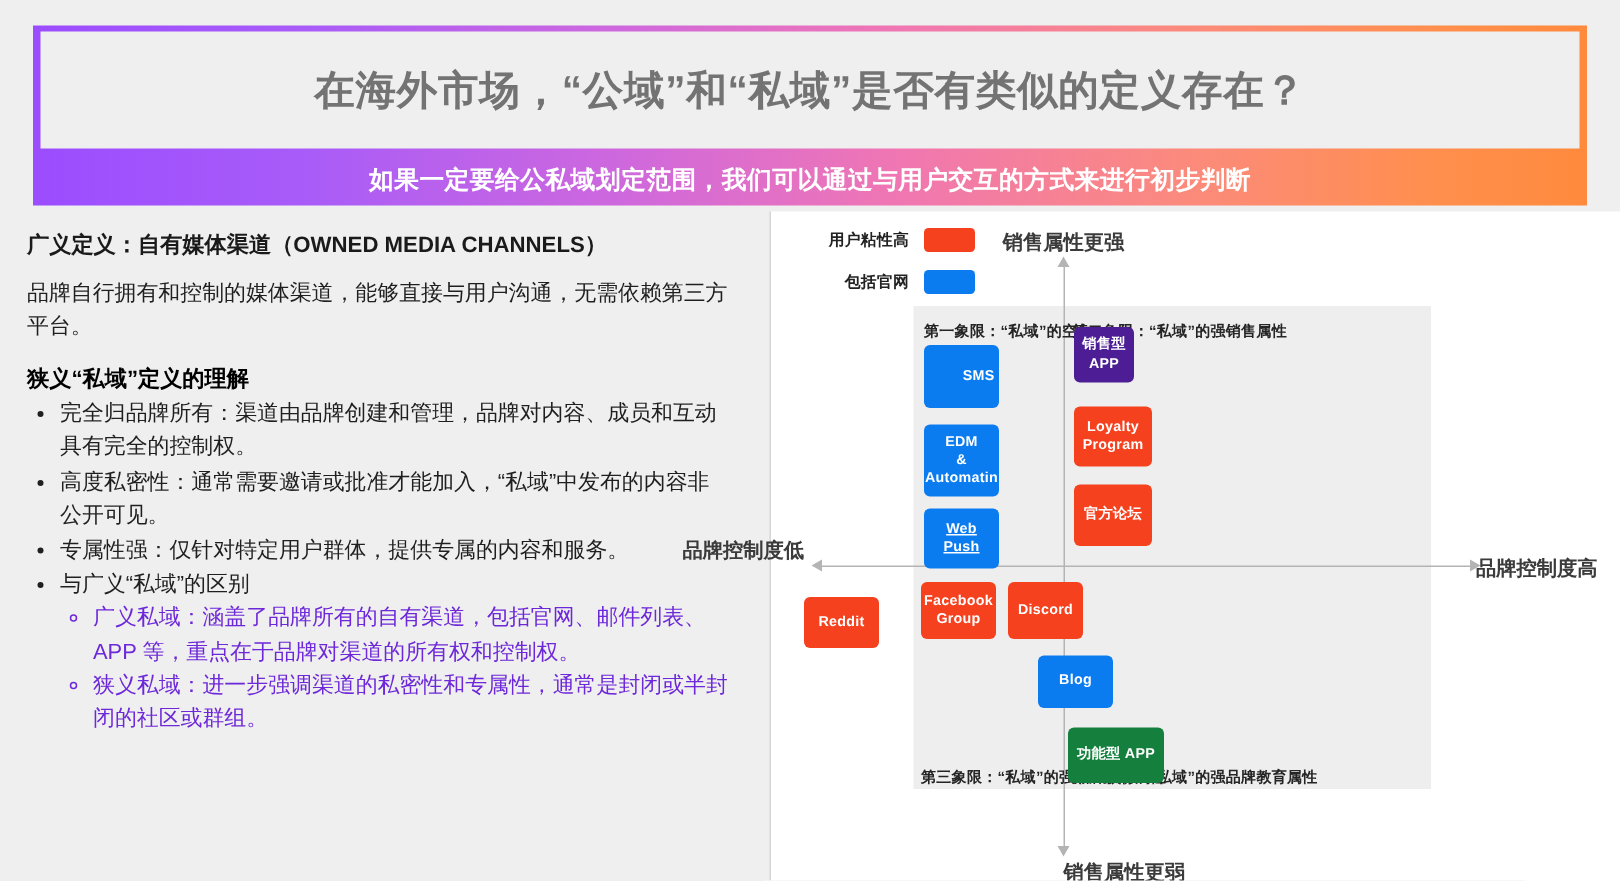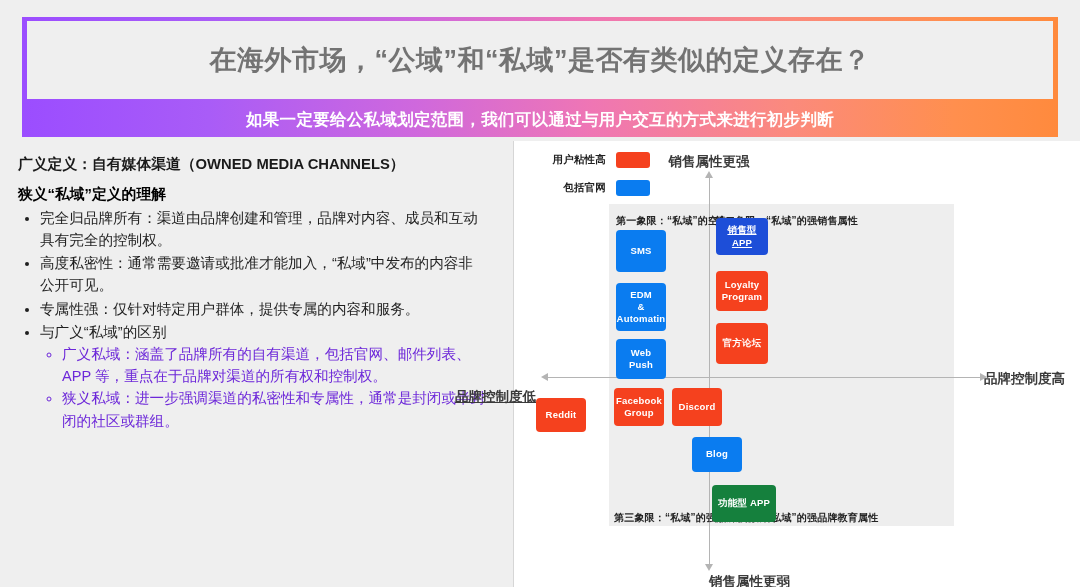--- a/index.html
+++ b/index.html
@@ -106,21 +106,21 @@
   }
   #axis-h-arrow-l{
     position:absolute;left:27px;top:232px;width:0;height:0;
     border-top:4px solid transparent;border-bottom:4px solid transparent;
     border-right:7px solid #b4b4b4;
   }
 
   .axis-cap{position:absolute;font-size:13.5px;font-weight:bold;color:#3b3b3b;white-space:nowrap;}
   #cap-top{left:195px;top:30px;transform:translate(-50%,-100%);}
   #cap-bottom{left:195px;top:432px;}
-  #cap-left{left:22px;top:247px;transform:translateX(-100%);text-decoration:underline;}
+  #cap-left{left:22px;top:217px;transform:translateX(-100%);}
   #cap-right{left:470px;top:229px;}
 
   .quad-label{
     position:absolute;font-size:10px;font-weight:bold;color:#252525;
     white-space:nowrap;letter-spacing:.2px;
   }
   #q1-label{left:102px;top:73px;}
   #q2-label{left:201px;top:73px;}
   #q3-label{left:100px;top:370px;}
   #q4-label{left:201px;top:370px;}
@@ -142,20 +142,21 @@
     <div id="title-plate">
       <div id="title-text">在海外市场，“公域”和“私域”是否有类似的定义存在？</div>
     </div>
     <div id="subtitle-wrap">
       <div id="subtitle-text">如果一定要给公私域划定范围，我们可以通过与用户交互的方式来进行初步判断</div>
     </div>
   </div>
 
   <div id="left-pane">
     <div class="h-strong">广义定义：自有媒体渠道（OWNED MEDIA CHANNELS）</div>
+    <div class="para">品牌自行拥有和控制的媒体渠道，能够直接与用户沟通，无需依赖第三方平台。</div>
     <div class="h-strong2">狭义“私域”定义的理解</div>
     <ul class="lvl1">
       <li>完全归品牌所有：渠道由品牌创建和管理，品牌对内容、成员和互动具有完全的控制权。</li>
       <li>高度私密性：通常需要邀请或批准才能加入，“私域”中发布的内容非公开可见。</li>
       <li>专属性强：仅针对特定用户群体，提供专属的内容和服务。</li>
       <li>
         <span>与广义“私域”的区别</span>
         <ul class="lvl2">
           <li>广义私域：涵盖了品牌所有的自有渠道，包括官网、邮件列表、APP 等，重点在于品牌对渠道的所有权和控制权。</li>
           <li>狭义私域：进一步强调渠道的私密性和专属性，通常是封闭或半封闭的社区或群组。</li>
@@ -193,30 +194,30 @@
       <div class="axis-cap" id="cap-bottom">销售属性更弱</div>
       <div class="axis-cap" id="cap-left">品牌控制度低</div>
       <div class="axis-cap" id="cap-right">品牌控制度高</div>
 
       <div class="quad-label" id="q1-label">第一象限：“私域”的空白</div>
       <div class="quad-label" id="q2-label">第二象限：“私域”的强销售属性</div>
       <div class="quad-label" id="q3-label">第三象限：“私域”的强品牌教育属性</div>
       <div class="quad-label" id="q4-label">第三象限：“私域”的强品牌教育属性</div>
 
       <div id="nodes">
-          <div class="node" style="left: 102px; top: 89px; width: 50px; height: 42px; background: rgb(10, 124, 240);">
+          <div class="node" style="left: 102px; top: 89px; width: 50px; height: 42px; background: rgb(10, 124, 240); justify-content: flex-end;">
             <span>SMS</span>
           </div>
           <div class="node" style="left: 102px; top: 142px; width: 50px; height: 48px; background: rgb(10, 124, 240);">
             <span>EDM<br>&amp;<br>Automatin</span>
           </div>
-          <div class="node" style="left: 102px; top: 198px; width: 50px; height: 40px; background: rgb(10, 124, 240);">
+          <div class="node" style="left: 102px; top: 198px; width: 50px; height: 40px; background: rgb(10, 124, 240); text-decoration: underline;">
             <span>Web Push</span>
           </div>
-          <div class="node" style="left: 202px; top: 77px; width: 52px; height: 37px; background: #1d4ed8; text-decoration: underline;">
+          <div class="node" style="left: 202px; top: 77px; width: 40px; height: 37px; background: #4c1d95;">
             <span>销售型 APP</span>
           </div>
           <div class="node" style="left: 202px; top: 130px; width: 52px; height: 40px; background: rgb(245, 65, 30);">
             <span>Loyalty<br>Program</span>
           </div>
           <div class="node" style="left: 202px; top: 182px; width: 52px; height: 41px; background: rgb(245, 65, 30);">
             <span>官方论坛</span>
           </div>
           <div class="node" style="left: 22px; top: 257px; width: 50px; height: 34px; background: rgb(245, 65, 30);">
             <span>Reddit</span>

